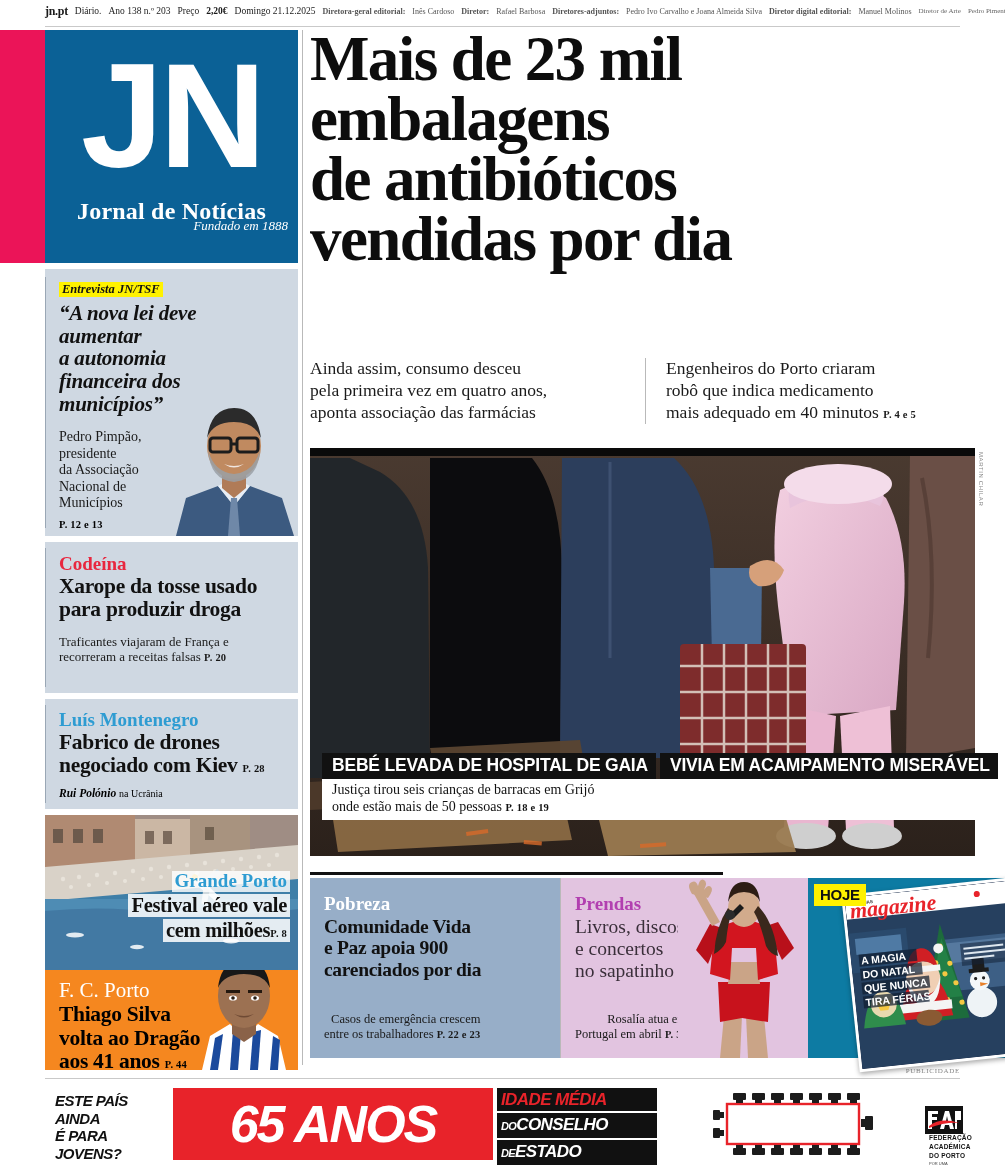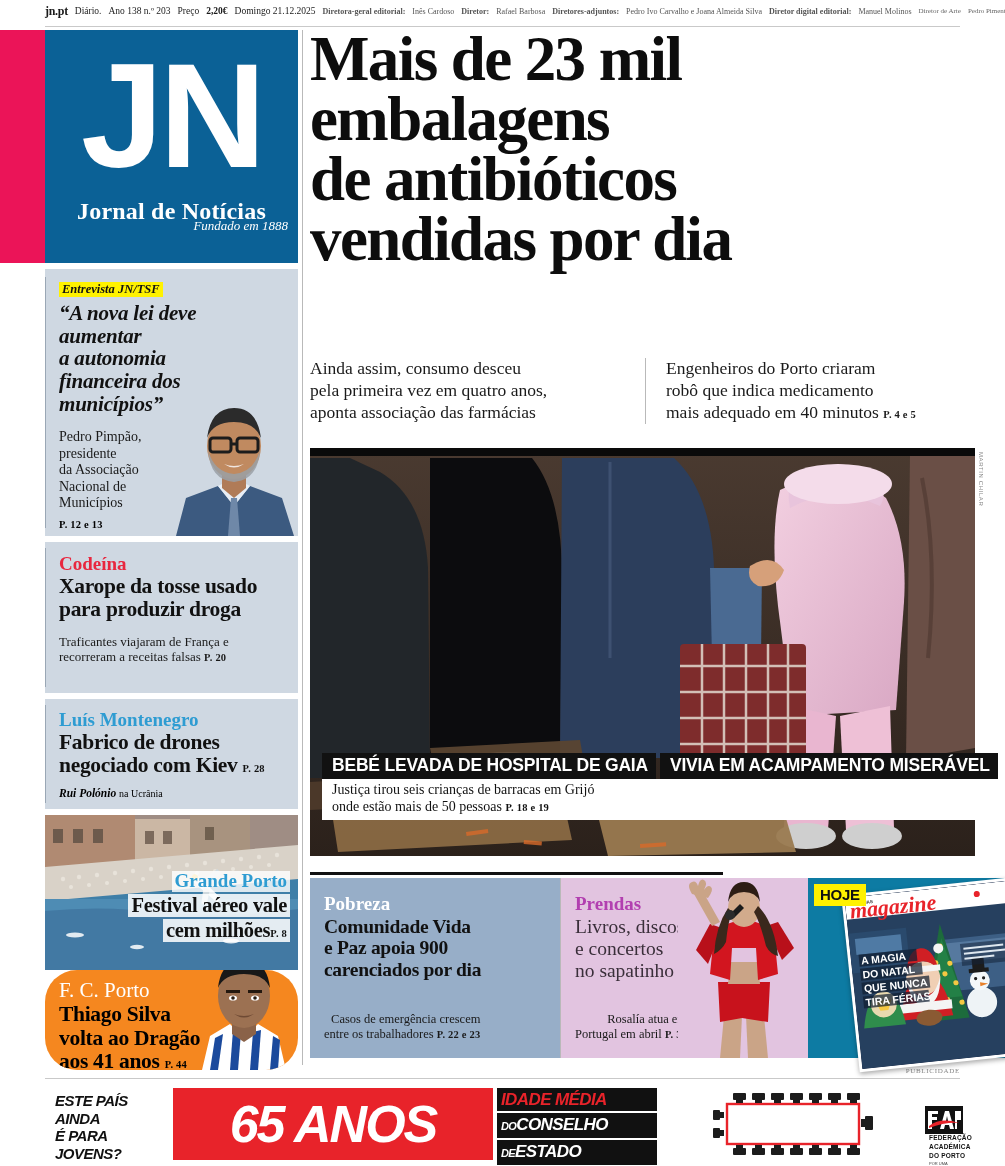--- a/index.html
+++ b/index.html
@@ -104,21 +104,21 @@
     font-family:"Liberation Serif", serif; font-weight:bold; font-size:19px;
     color:#2e9cd2; padding:0 3px; line-height:1.1;
   }
   .gp-line {
     display:inline-block; background:rgba(255,255,255,.86);
     font-family:"Liberation Serif", serif; font-weight:bold; font-size:20.5px;
     color:#111; padding:0 3px; line-height:1.12; letter-spacing:-.3px;
   }
 
   
-  .fcp { position:absolute; left:45px; width:253px; background:#f5871f; overflow:hidden;border-radius:32px; }
+  .fcp { position:absolute; left:45px; width:253px; background:#f5871f; overflow:hidden; }
   .fcp-kicker {
     font-family:"Liberation Serif", serif; font-size:21px; color:#fff; line-height:1.1;
   }
   .fcp-head {
     font-family:"Liberation Serif", serif; font-weight:bold; font-size:21.5px;
     color:#000000; line-height:1.1; letter-spacing:-.3px; margin-top:1px;
   }
   .fcp-player { position:absolute; right:-6px; bottom:0; width:120px; height:112px; }
 
   

